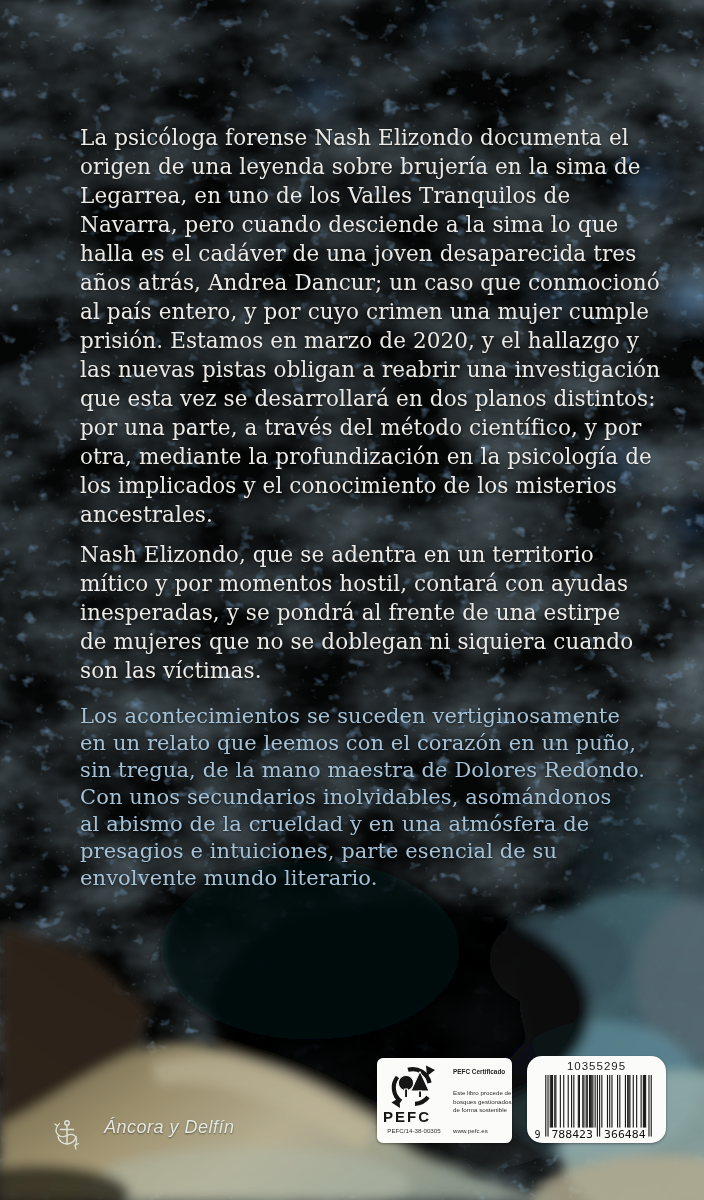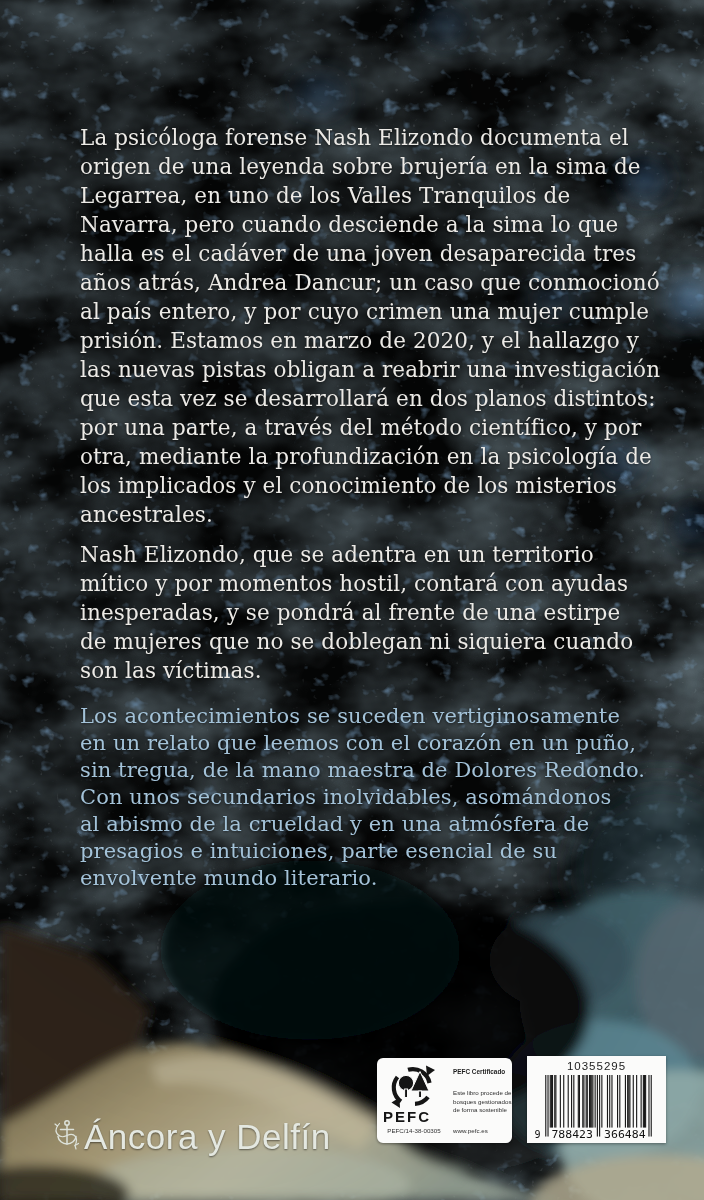--- a/index.html
+++ b/index.html
@@ -48,39 +48,40 @@
     font-size:6.2px;color:#333;
   }
   .pefc-right{position:absolute;left:76px;top:0;width:56px;}
   .pefc-title{position:absolute;left:0;top:10px;width:56px;font-size:6.4px;font-weight:bold;color:#1d1d1d;}
   .pefc-desc{position:absolute;left:0;top:31px;width:56px;font-size:6.2px;line-height:8.6px;color:#2c2c2c;white-space:pre;}
   .pefc-web{position:absolute;left:0;top:69px;width:56px;font-size:6.2px;color:#2c2c2c;}
 
   
   .barcode-label{
     position:absolute;left:527px;top:1056px;width:139px;height:87px;
-    background:#fbfbfa;border-radius:0;
+    background:#fbfbfa;border-radius:15px;
     box-shadow:0 1px 3px rgba(0,0,0,.4);
   }
   .barcode-top{
     position:absolute;left:0;top:4px;width:139px;text-align:center;
     font-family:"Liberation Sans", sans-serif;font-size:11.5px;letter-spacing:1px;color:#1c1c1c;
   }
   .ean{position:absolute;left:7px;top:19px;width:129px;height:66px;}
   .ean rect{fill:#181818;}
   .ean text{fill:#111;font-family:"DejaVu Sans Mono", monospace;font-size:9px;}
 
   
   .imprint{position:absolute;left:52px;top:1114px;height:40px;}
   .imprint-emblem{position:absolute;left:0;top:5px;}
   .imprint-name{
-    position:absolute;left:32px;top:3px;white-space:nowrap;
+    position:absolute;left:52px;top:3px;white-space:nowrap;
     font-family:"Liberation Sans", sans-serif;font-weight:300;
-    font-size:35px;letter-spacing:0.5px;color:#e4e8e1;
+    font-size:18px;letter-spacing:0.5px;color:#e4e8e1;
     text-shadow:0 1px 2px rgba(0,0,0,.5);
+    font-style:italic;
   }
 </style>
 </head>
 <body>
 
 <div class="page">
 
   <svg class="bg" viewBox="0 0 704 1200" preserveAspectRatio="none" aria-hidden="true">
     <defs>
       <filter id="fRock" x="-5%" y="-5%" width="110%" height="110%">

